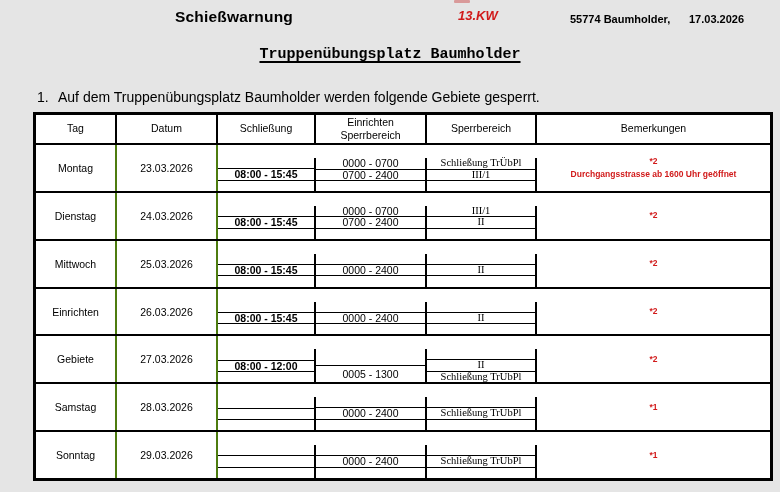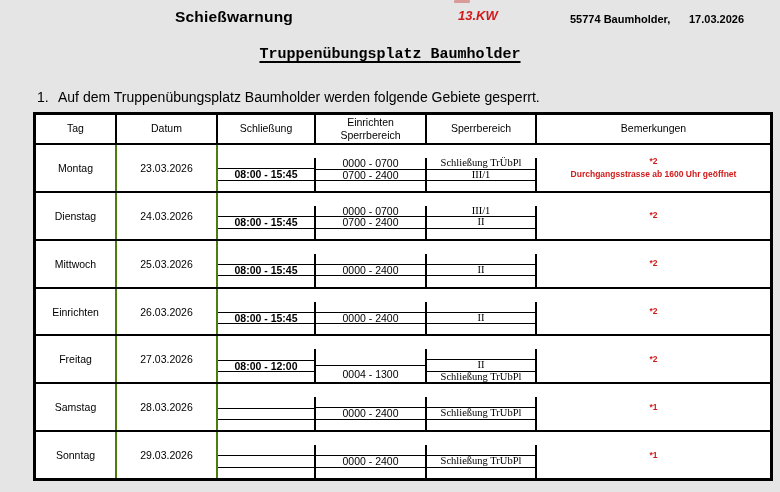--- a/index.html
+++ b/index.html
@@ -183,30 +183,30 @@
         <div class="subcell sperr">II</div>
         <div class="subcell sperr"></div>
       </div>
       <div class="cell bem">
         <div>*2</div>
         <div></div>
       </div>
     </div>
 
     <div class="trow day-block">
-      <div class="cell">Freitag</div>
+      <div class="cell">Gebiete</div>
       <div class="cell">27.03.2026</div>
       <div class="subcol">
         <div class="subcell zeit"></div>
         <div class="subcell zeit">08:00 - 12:00</div>
         <div class="subcell zeit"></div>
       </div>
       <div class="subcol">
         <div class="subcell"></div>
-        <div class="subcell">0004 - 1300</div>
+        <div class="subcell">0005 - 1300</div>
       </div>
       <div class="subcol">
         <div class="subcell sperr"></div>
         <div class="subcell sperr">II</div>
         <div class="subcell sperr">Schließung TrÜbPl</div>
       </div>
       <div class="cell bem">
         <div>*2</div>
         <div></div>
       </div>

